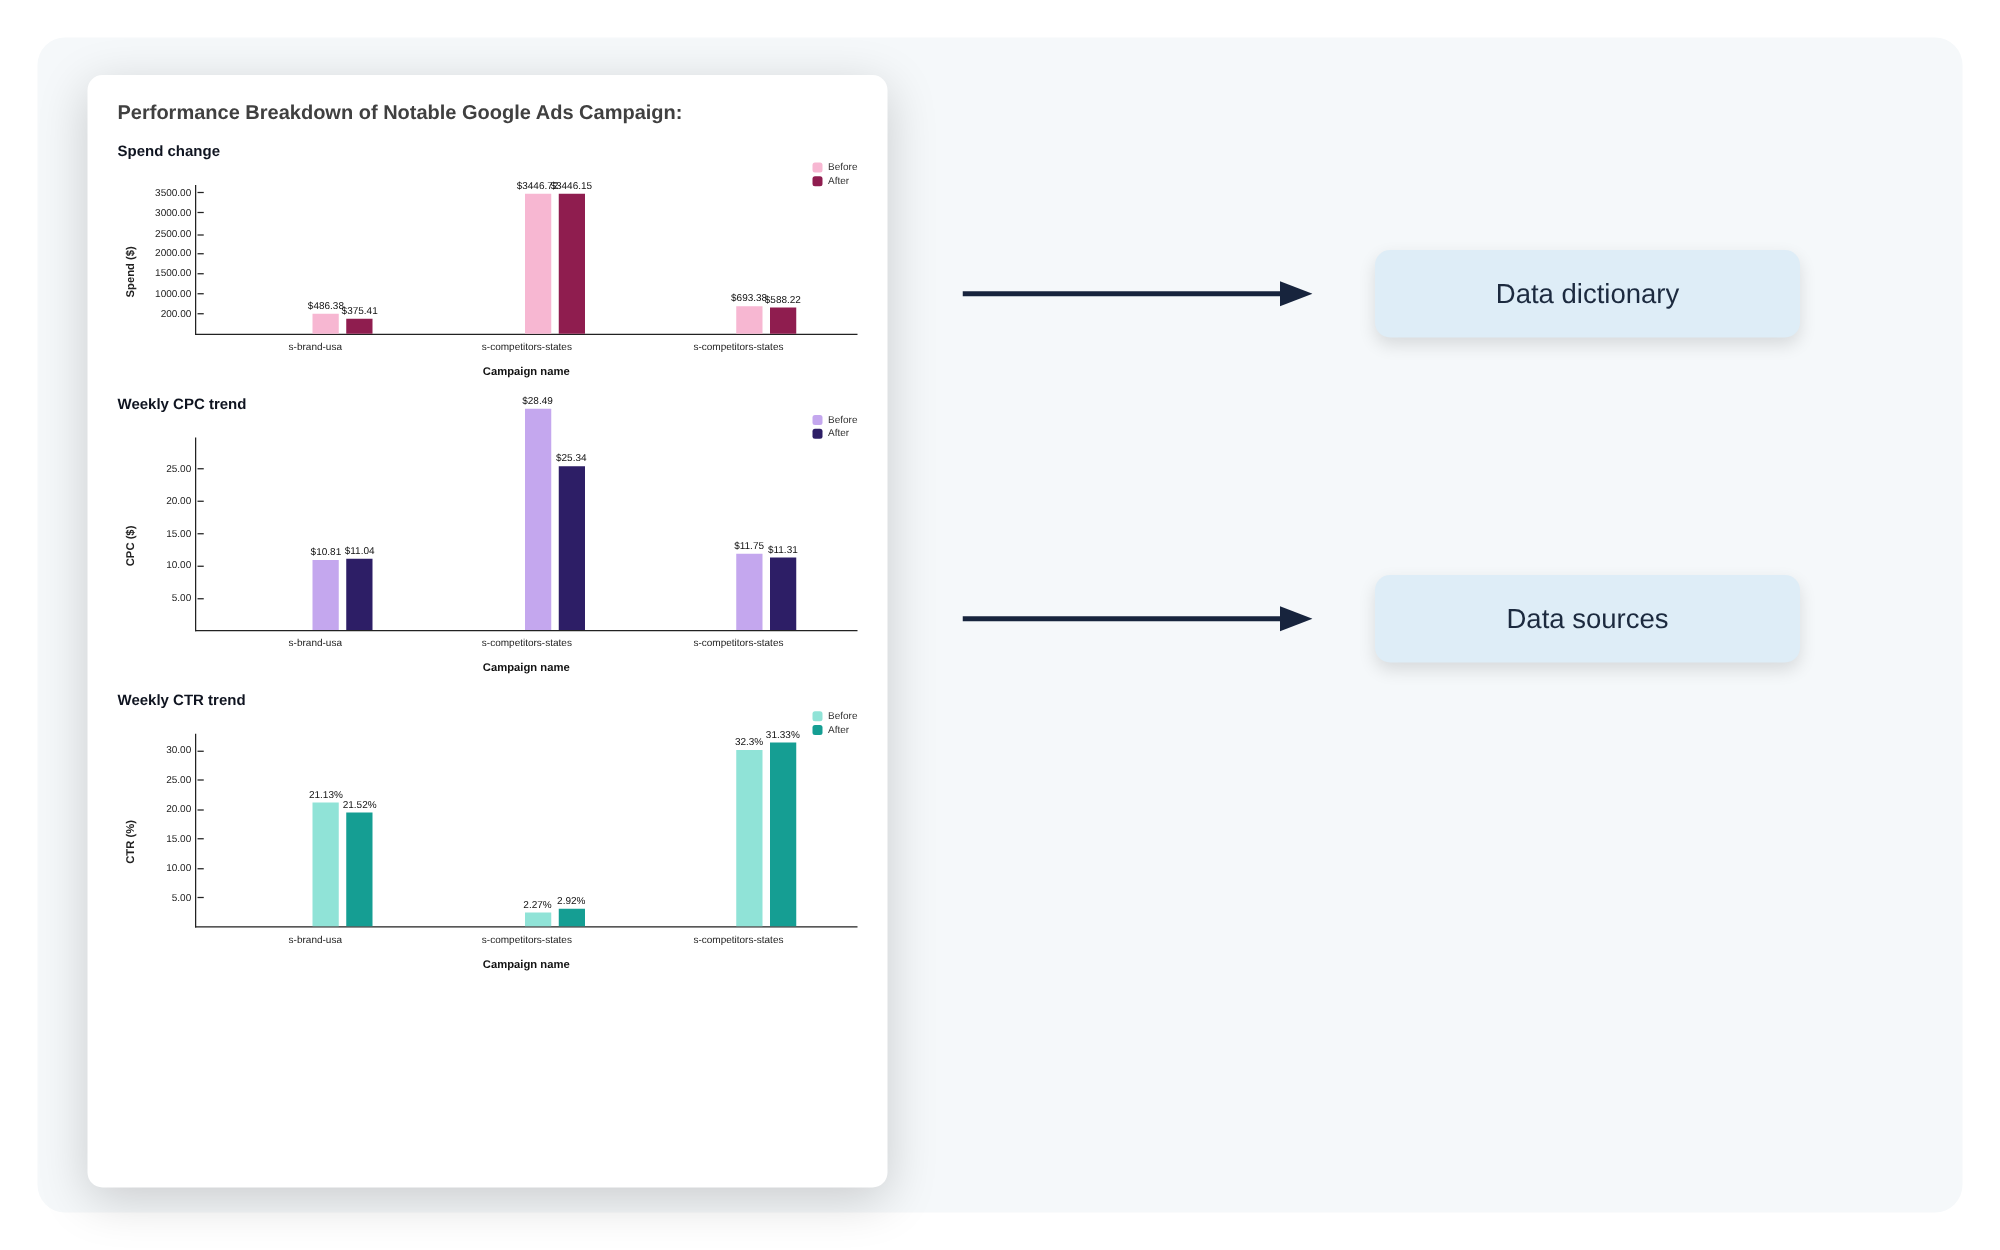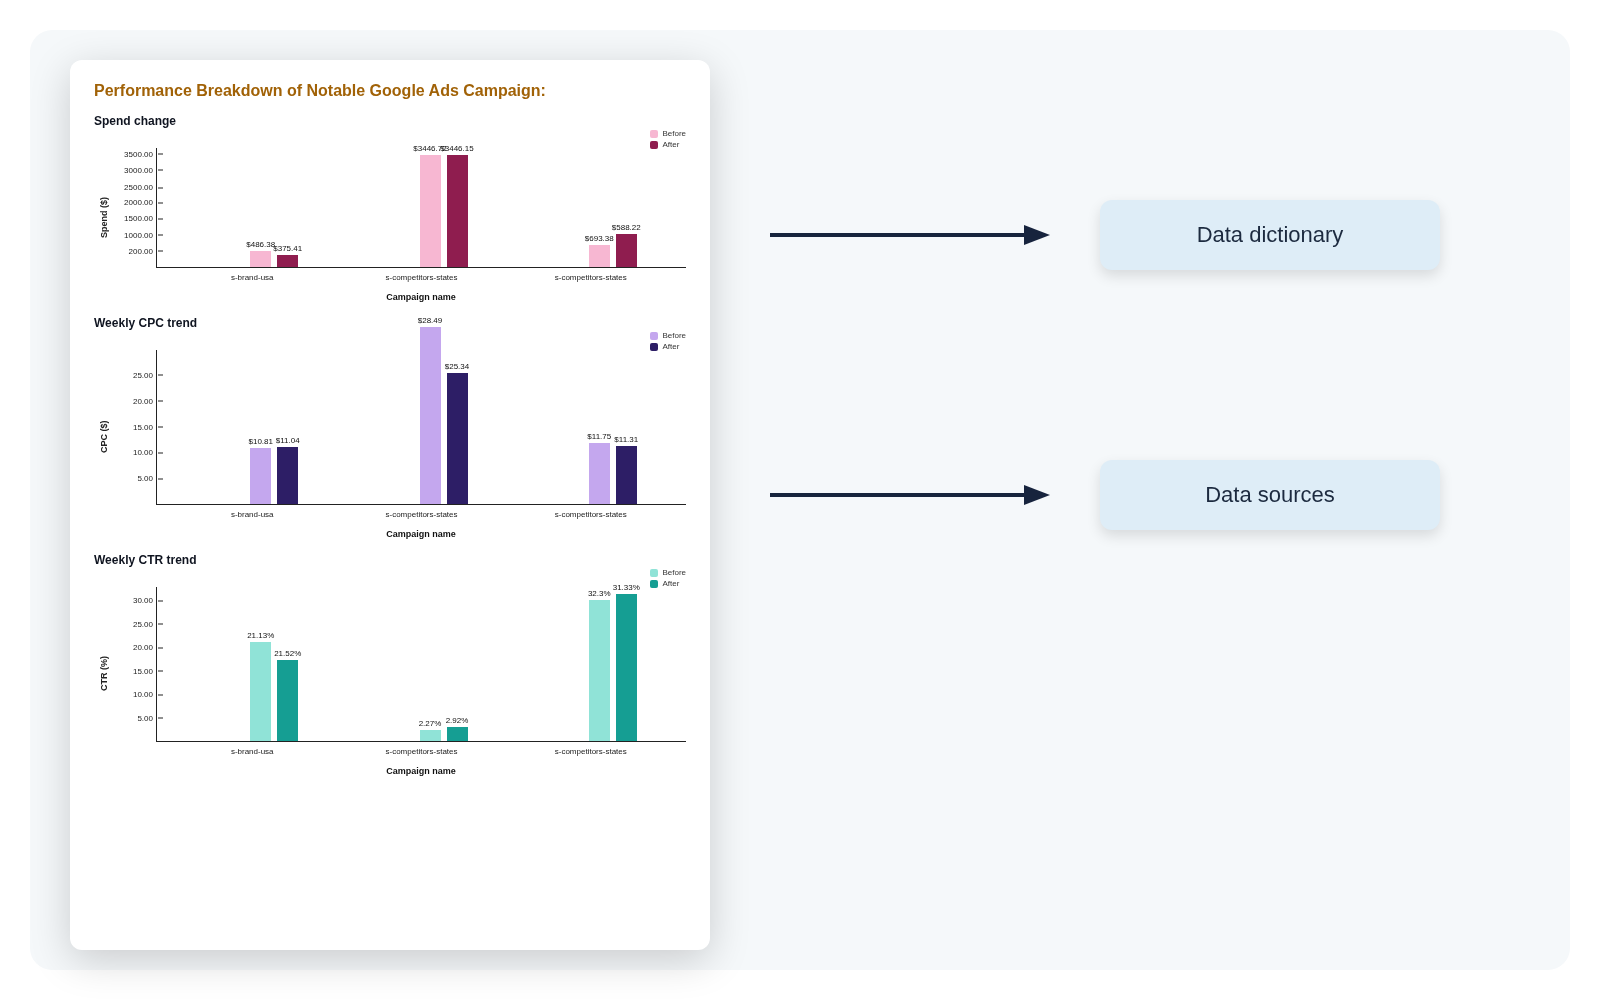--- a/index.html
+++ b/index.html
@@ -28,21 +28,21 @@
     background: #fff;
     border-radius: 12px;
     box-shadow: 0 10px 40px rgba(0,0,0,0.18);
     padding: 22px 24px;
     display: flex;
     flex-direction: column;
   }
   .card-title {
     font-size: 16px;
     font-weight: 700;
-    color: #a16207;
+    color: #404040;
   }
   .chart-block { margin-top: 14px; }
   .chart-header {
     font-size: 12px;
     font-weight: 700;
     color: #0f1420;
     margin-bottom: 4px;
   }
   .chart-row {
     display: flex;
@@ -211,21 +211,21 @@
                   </div>
                   <div class="bar" style="height: 111.767px; background: rgb(143, 29, 79);">
                     <div class="bar-label">$3446.15</div>
                   </div>
                 </div>
                 <div class="cat-label" style="left: 50%;">s-competitors-states</div>
                 <div class="group" style="left: 82%;">
                   <div class="bar" style="height: 22.488px; background: rgb(247, 183, 210);">
                     <div class="bar-label">$693.38</div>
                   </div>
-                  <div class="bar" style="height: 33px; background: rgb(143, 29, 79);">
+                  <div class="bar" style="height: 21px; background: rgb(143, 29, 79);">
                     <div class="bar-label">$588.22</div>
                   </div>
                 </div>
                 <div class="cat-label" style="left: 82%;">s-competitors-states</div>
               </div>
               <div class="xlabel">Campaign name</div>
             </div>
           </div>
         </div>
         <div class="chart-block">
@@ -300,21 +300,21 @@
                 <div class="ytick" style="bottom: 23.4848px;">5.00</div>
                 <div class="ytick" style="bottom: 46.9697px;">10.00</div>
                 <div class="ytick" style="bottom: 70.4545px;">15.00</div>
                 <div class="ytick" style="bottom: 93.9394px;">20.00</div>
                 <div class="ytick" style="bottom: 117.424px;">25.00</div>
                 <div class="ytick" style="bottom: 140.909px;">30.00</div>
                 <div class="group" style="left: 18%;">
                   <div class="bar" style="height: 99.247px; background: rgb(144, 227, 215);">
                     <div class="bar-label">21.13%</div>
                   </div>
-                  <div class="bar" style="height: 81px; background: rgb(21, 158, 147);">
+                  <div class="bar" style="height: 91px; background: rgb(21, 158, 147);">
                     <div class="bar-label">21.52%</div>
                   </div>
                 </div>
                 <div class="cat-label" style="left: 18%;">s-brand-usa</div>
                 <div class="group" style="left: 50%;">
                   <div class="bar" style="height: 10.6621px; background: rgb(144, 227, 215);">
                     <div class="bar-label">2.27%</div>
                   </div>
                   <div class="bar" style="height: 13.7152px; background: rgb(21, 158, 147);">
                     <div class="bar-label">2.92%</div>

